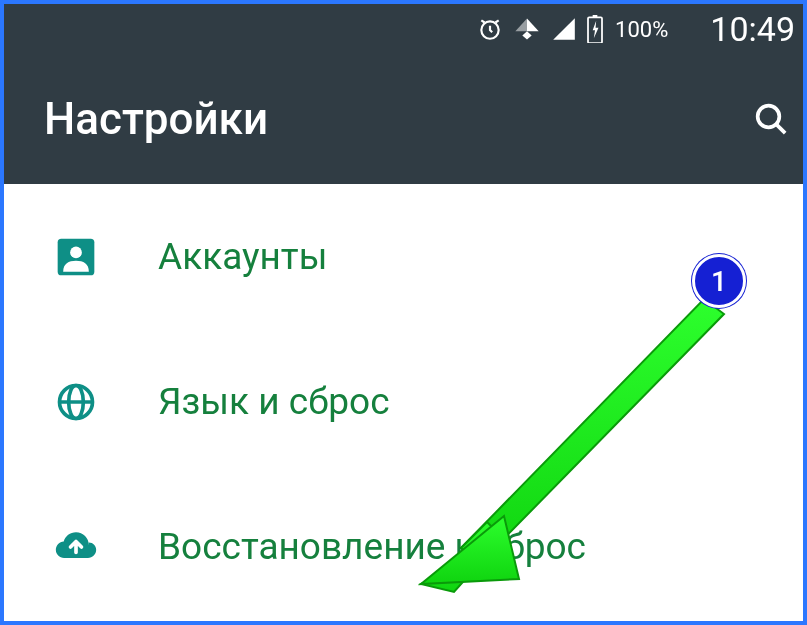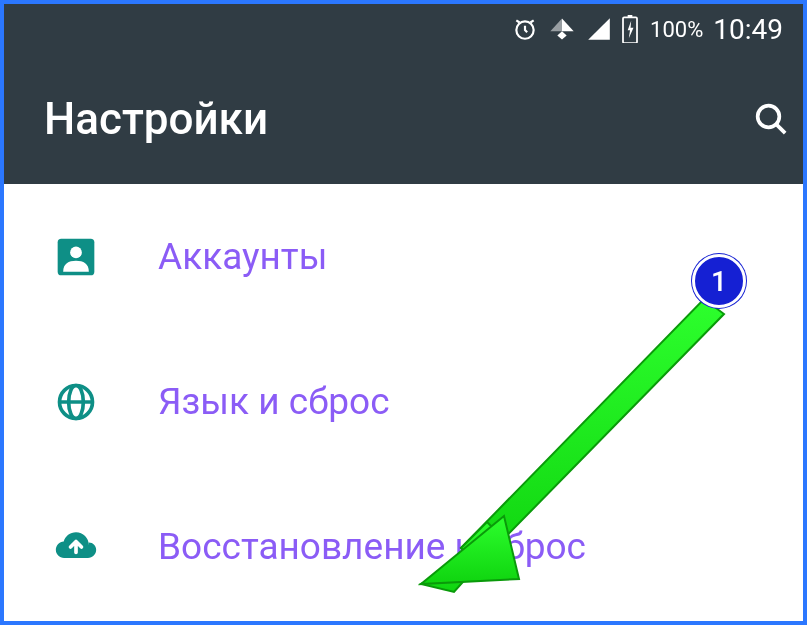--- a/index.html
+++ b/index.html
@@ -18,28 +18,28 @@
       position: relative;
       background: #fff;
     }
     .status-bar {
       background: #303c44;
       color: #fff;
       height: 50px;
       display: flex;
       align-items: center;
       justify-content: flex-end;
-      padding: 0 20px;
+      padding: 0 8px;
       gap: 10px;
       font-size: 24px;
       font-weight: 400;
     }
     .status-bar .icon svg { display: block; }
     .status-bar .battery-text { font-size: 22px; margin-left: 2px; }
-    .status-bar .clock { font-size: 28px; margin-left: 0; font-weight: 400; }
+    .status-bar .clock { font-size: 34px; margin-left: 32px; font-weight: 400; }
     .app-bar {
       background: #303c44;
       color: #fff;
       height: 130px;
       display: flex;
       align-items: center;
       justify-content: space-between;
       padding: 0 12px 0 40px;
     }
     .app-bar .title {
@@ -59,21 +59,21 @@
     }
     .list-item .item-icon {
       width: 44px;
       height: 44px;
       display: flex;
       align-items: center;
       justify-content: center;
     }
     .list-item .item-label {
       font-size: 37px;
-      color: #8b5cf6;
+      color: #15803d;
       font-weight: 400;
     }
     .annotation-overlay {
       position: absolute;
       top: 0; left: 0; right: 0; bottom: 0;
       pointer-events: none;
     }
     .badge {
       position: absolute;
       width: 54px;

